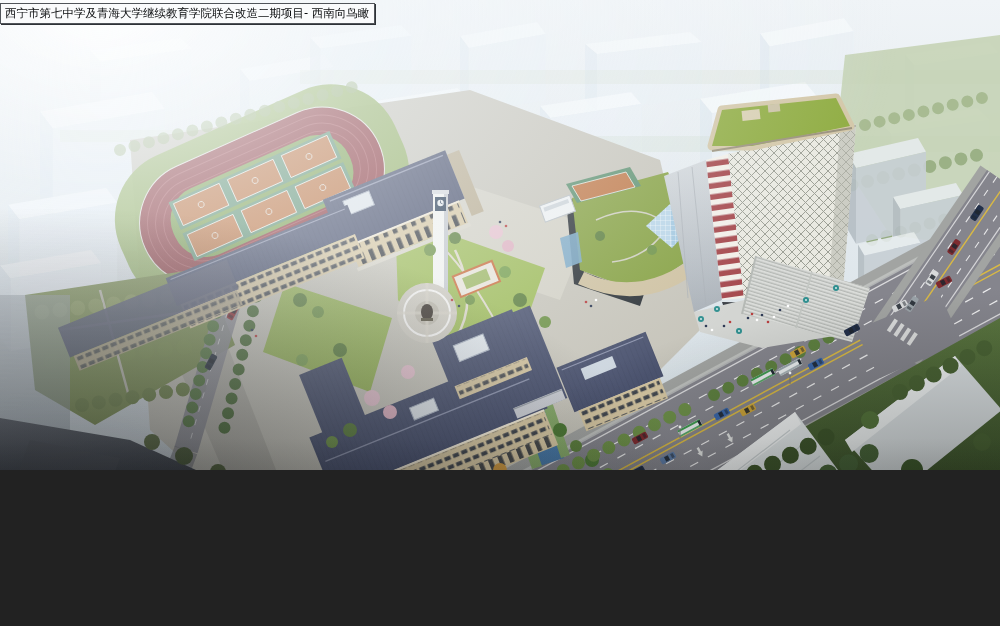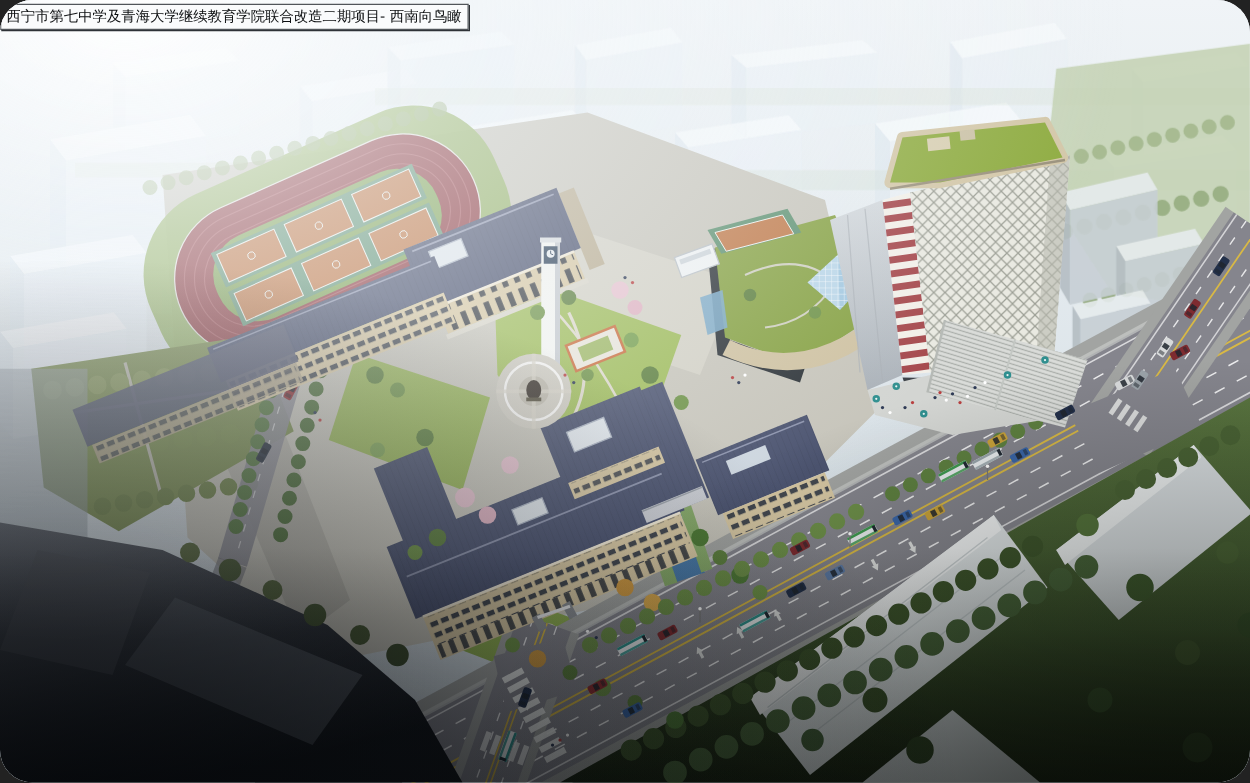--- a/index.html
+++ b/index.html
@@ -6,23 +6,23 @@
     --sky_top:#eef2f6; --sky_bottom:#ccd6dc; --haze:#f3f7fa;
     --track_red:#8f3e44; --court_orange:#c07a4a; --infield_green:#7fa355;
     --lawn_green:#9fbc5c; --roof_slate:#4d5571; --wall_beige:#d6c7a3;
     --road_grey:#85858d; --sidewalk_grey:#a2a4a2; --marking_yellow:#d9b944;
     --marking_white:#eceeec; --tower_beige:#d3c7a8; --tower_green_roof:#8fac41;
     --glass_blue:#a3c8e0; --water_blue:#4a7aa8; --tree_green:#5f7f3e;
     --park_dark_green:#3f5a2e; --blossom_pink:#e6c3cf; --umbrella_teal:#2f8f8f;
     --podium_glass:#2e3439;
   }
   html,body{margin:0;padding:0;background:#222;}
-  .stage{position:relative;width:1000px;height:626px;overflow:hidden;
+  .stage{position:relative;width:1000px;height:470px;overflow:hidden;
          font-family:"DejaVu Sans","Liberation Sans",sans-serif;
-         background:linear-gradient(180deg,var(--sky_top),var(--sky_bottom));border-radius:26px;}
+         background:linear-gradient(180deg,var(--sky_top),var(--sky_bottom));}
   .stage svg{position:absolute;left:0;top:0;}
   .title-label{
     position:absolute;left:0;top:3px;z-index:10;
     background:#fafbfc;border:1px solid #51555a;
     box-shadow:1px 1px 0 #2e3237;
     padding:2px 5px 3px 4px;font-size:11.5px;line-height:14px;color:#0c0e10;
     white-space:nowrap;}
 </style>
 </head>
 <body>

